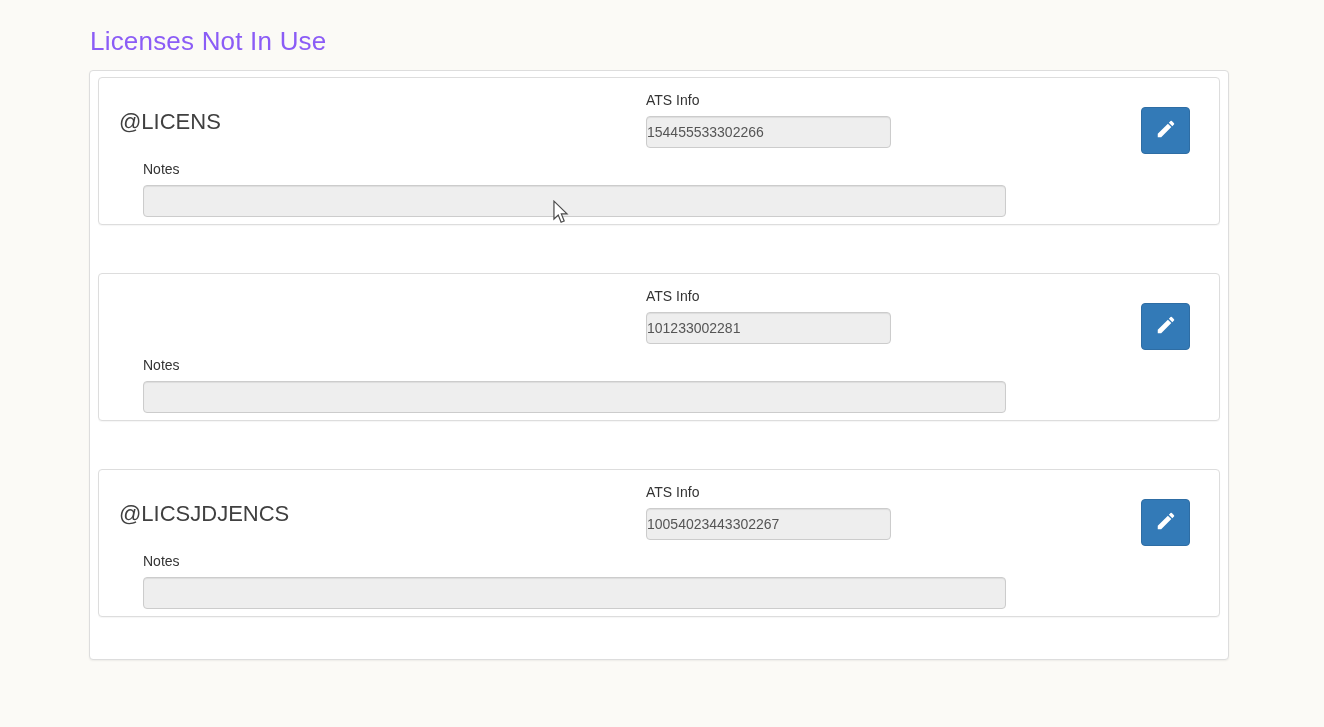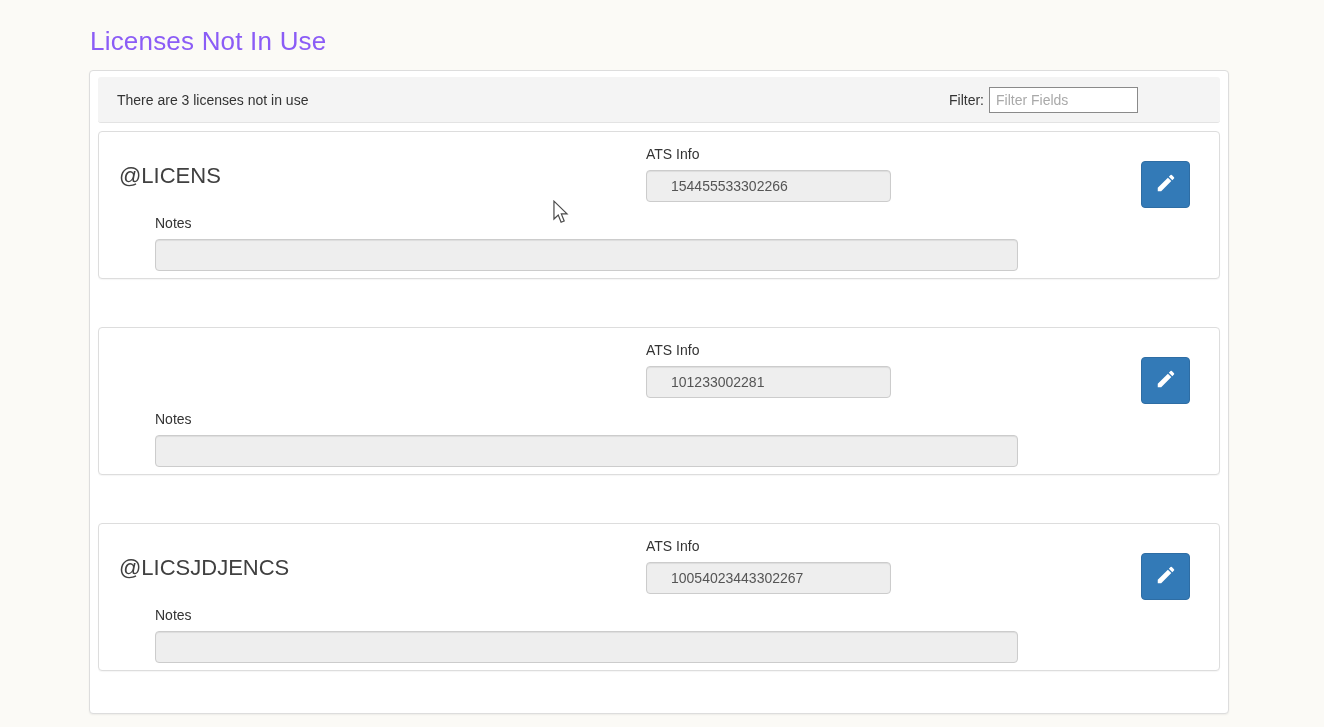--- a/index.html
+++ b/index.html
@@ -76,26 +76,26 @@
   }
   .ro-input {
     display: block;
     height: 32px;
     background: #eee;
     border: 1px solid #ccc;
     border-radius: 4px;
     box-shadow: inset 0 1px 1px rgba(0,0,0,0.075);
     font-size: 14px;
     color: #555;
-    padding: 6px 24px;
+    padding: 6px 0;
     font-family: "Liberation Sans", sans-serif;
     cursor: not-allowed;
   }
   .ats-input { width: 245px; }
-  .notes-group { position: absolute; left: 56px; top: 83px; }
+  .notes-group { position: absolute; left: 44px; top: 83px; }
   .notes-input { width: 863px; }
   .edit-button {
     position: absolute;
     left: 1042px; top: 29px;
     width: 49px; height: 47px;
     background: #337ab7;
     border: 1px solid #2e6da4;
     border-radius: 4px;
     display: flex;
     align-items: center;
@@ -110,27 +110,20 @@
     pointer-events: none;
   }
 </style>
 </head>
 <body>
 
 <h1 class="page-title">Licenses Not In Use</h1>
 
 <div class="panel">
 
-  <div class="panel-heading">
-    <span class="summary-text">There are 3 licenses not in use</span>
-    <span class="filter-group">
-      <label class="filter-label">Filter:</label>
-      <input class="filter-input" type="text" placeholder="Filter Fields" style="">
-    </span>
-  </div>
 
   <div class="license-card">
     <div class="license-name">@LICENS</div>
     <div class="ats-group">
       <label class="field-label">ATS Info</label>
       <input class="ro-input ats-input" type="text" readonly="" value="154455533302266" style="">
     </div>
     <button class="edit-button">
       <span>
         <svg viewBox="0 0 24 24">

